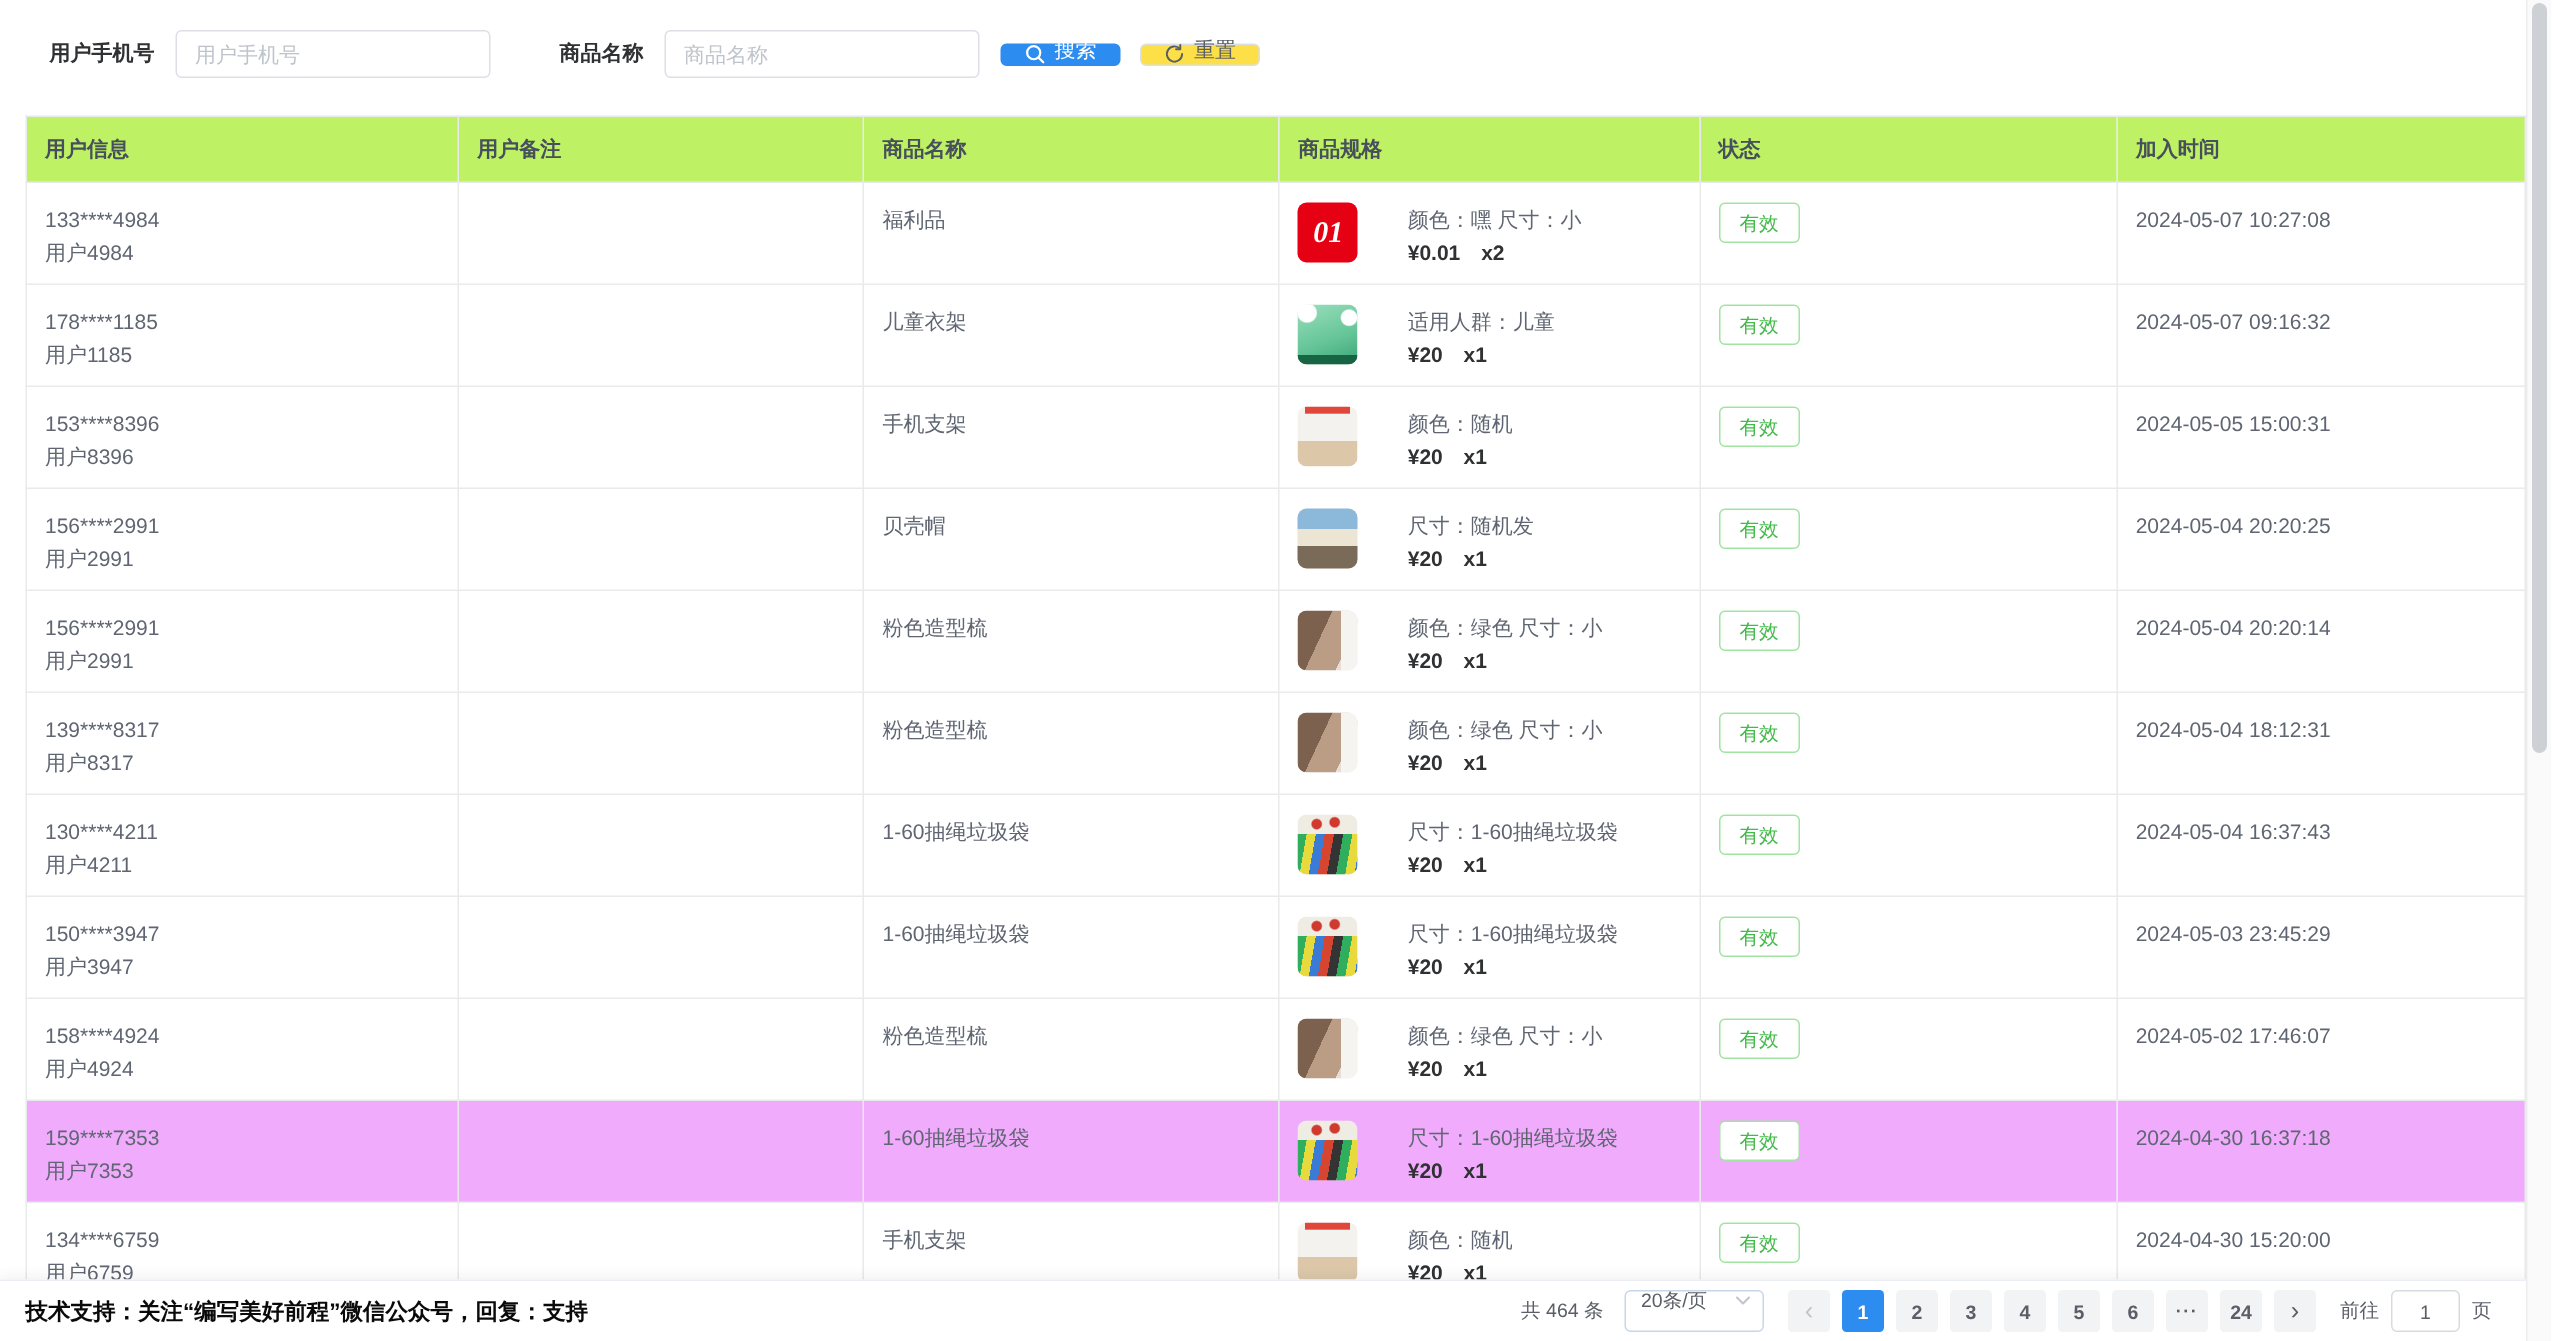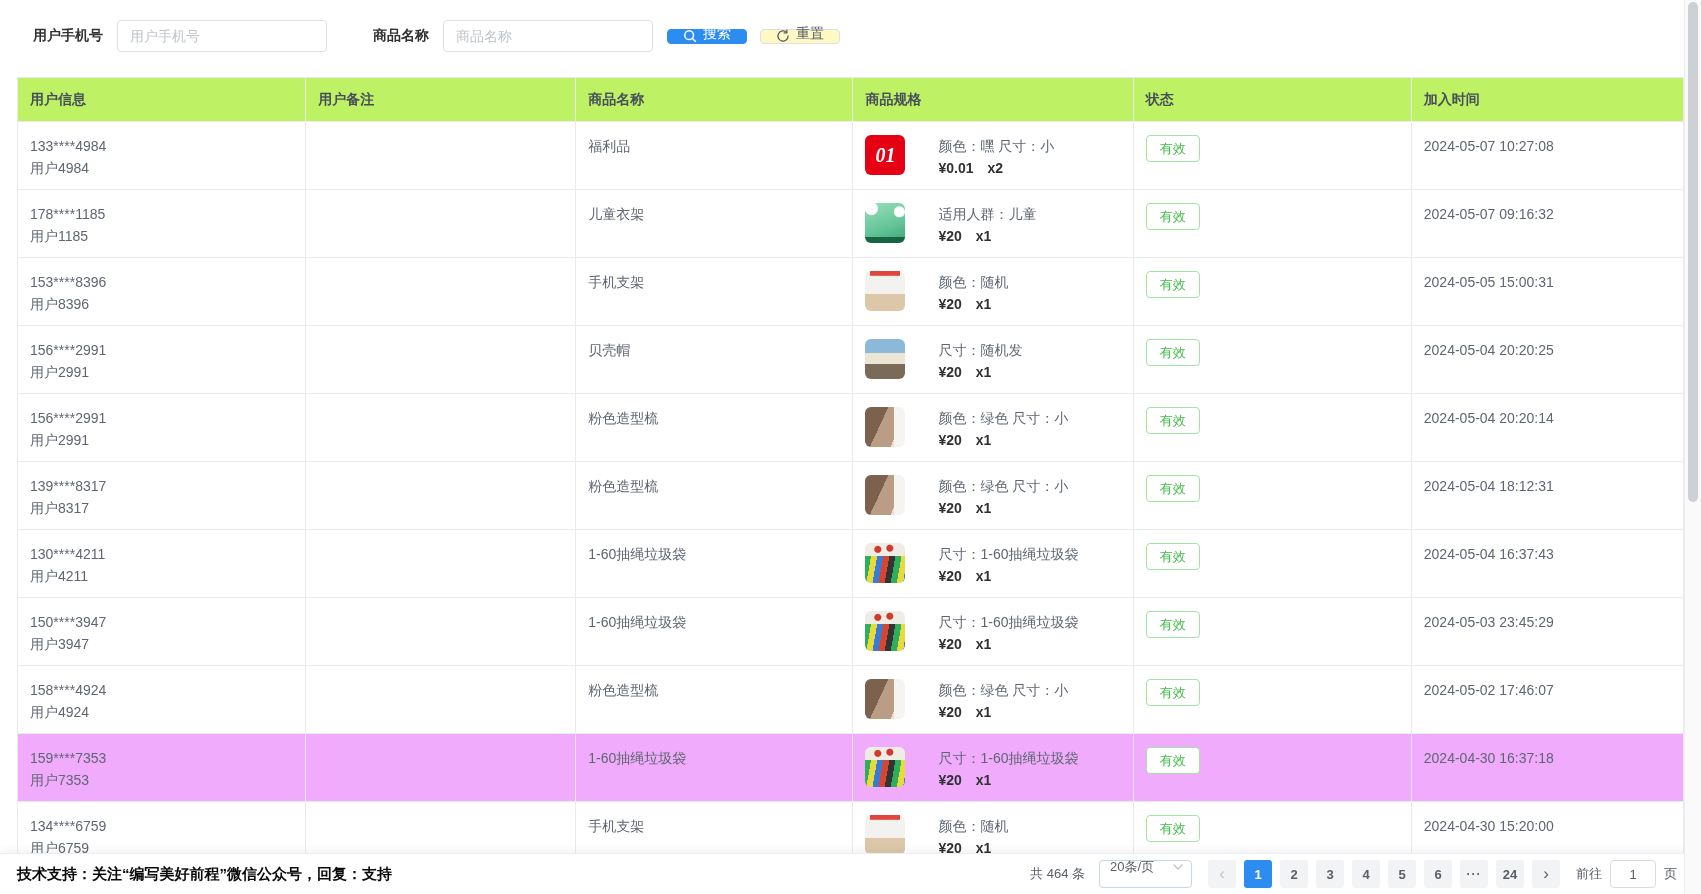--- a/index.html
+++ b/index.html
@@ -11,21 +11,21 @@
   .toolbar{display:flex;align-items:center;padding:20px 0 0 33px;height:32px;}
   .toolbar .lbl{font-size:14px;font-weight:700;color:#303133;margin-right:14px;white-space:nowrap;}
   .tb-input{width:210px;height:32px;border:1px solid #dcdfe6;border-radius:4px;box-sizing:border-box;
     padding:0 12px;font-size:14px;color:#5a5e66;outline:none;font-family:inherit;}
   .tb-input::placeholder{color:#bfc4cc;}
   .gap-lg{margin-left:46px;}
   .btn{display:inline-flex;align-items:flex-end;justify-content:center;height:15px;border-radius:4px;
     font-size:14px;cursor:pointer;box-sizing:border-box;padding:0 15px;font-family:Liberation Serif, serif;white-space:nowrap;}
   .btn .ic{margin-right:6px;display:inline-flex;}
   .btn-primary{background:#2d8cf0;border:1px solid #2d8cf0;color:#fff;margin-left:14px;}
-  .btn-plain{background:#fef9c3;border:1px solid #dcdfe6;color:#5a5e66;margin-left:13px;}
+  .btn-plain{background:#fde047;border:1px solid #dcdfe6;color:#5a5e66;margin-left:13px;}
   
   .table-wrap{margin:25px 17px 0 17px;}
   table{width:100%;border-collapse:collapse;table-layout:fixed;}
   th,td{border:1px solid #e8eaec;box-sizing:border-box;}
   th{height:44px;background:#bef264;text-align:left;padding:0 12px;font-size:14px;font-weight:700;color:#474e5c;}
   td{height:68px;vertical-align:top;padding:13px 12px 0 12px;font-size:14px;color:#5f6672;line-height:22px;background:#fff;}
   tr[data-highlight="true"] td{background:#f0abfc;}
   .user-line{line-height:22px;}
   .spec{display:flex;align-items:flex-start;gap:24px;}
   .thumb{width:40px;height:40px;border-radius:6px;flex:none;display:flex;align-items:center;justify-content:center;overflow:hidden;}
@@ -52,21 +52,21 @@
       background-size:100% 100%,100% 100%,100% 68%,100% 100%;
       background-position:0 0,0 0,bottom,0 0;background-repeat:no-repeat;}
   .spec-lines{margin-left:9px;min-width:0;}
   .spec-attrs{line-height:22px;color:#5f6672;white-space:nowrap;overflow:hidden;}
   .spec-price{line-height:22px;}
   .price{font-weight:700;color:#303133;}
   .qty{font-weight:700;color:#303133;margin-left:10px;}
   .badge{display:inline-block;padding:4px 13px;border:1px solid #a1e3a1;border-radius:4px;color:#43ba4a;
     font-size:13px;line-height:17px;background:#fff;}
   
-  .footer{position:absolute;left:0;right:0;bottom:0;height:41px;background:#fff;border-top:1px solid #ebeef5;
+  .footer{position:absolute;left:0;right:16px;bottom:0;height:41px;background:#fff;border-top:1px solid #ebeef5;
     box-shadow:0 -3px 8px rgba(0,0,0,.05);display:flex;align-items:center;justify-content:space-between;
     padding:0 24px 0 17px;box-sizing:border-box;z-index:5;}
   .support{font-size:15px;font-weight:700;color:#0a0a0a;white-space:nowrap;}
   .pagination{display:flex;align-items:center;white-space:nowrap;}
   .total{font-size:13px;color:#5a5e66;margin-right:14px;}
   .size-select{width:93px;height:28px;border:1px solid #c8d6e8;border-radius:4px;box-sizing:border-box;
     display:flex;align-items:center;justify-content:space-between;padding:0 8px 14px 10px;cursor:pointer;
     font-size:13px;color:#5a5e66;margin-right:12px;background:#fff;}
   .pager{min-width:28px;height:28px;margin:0 4px;border:none;border-radius:3px;background:#f2f3f5;
     color:#5a5e66;font-size:13px;font-weight:700;display:inline-flex;align-items:center;justify-content:center;

